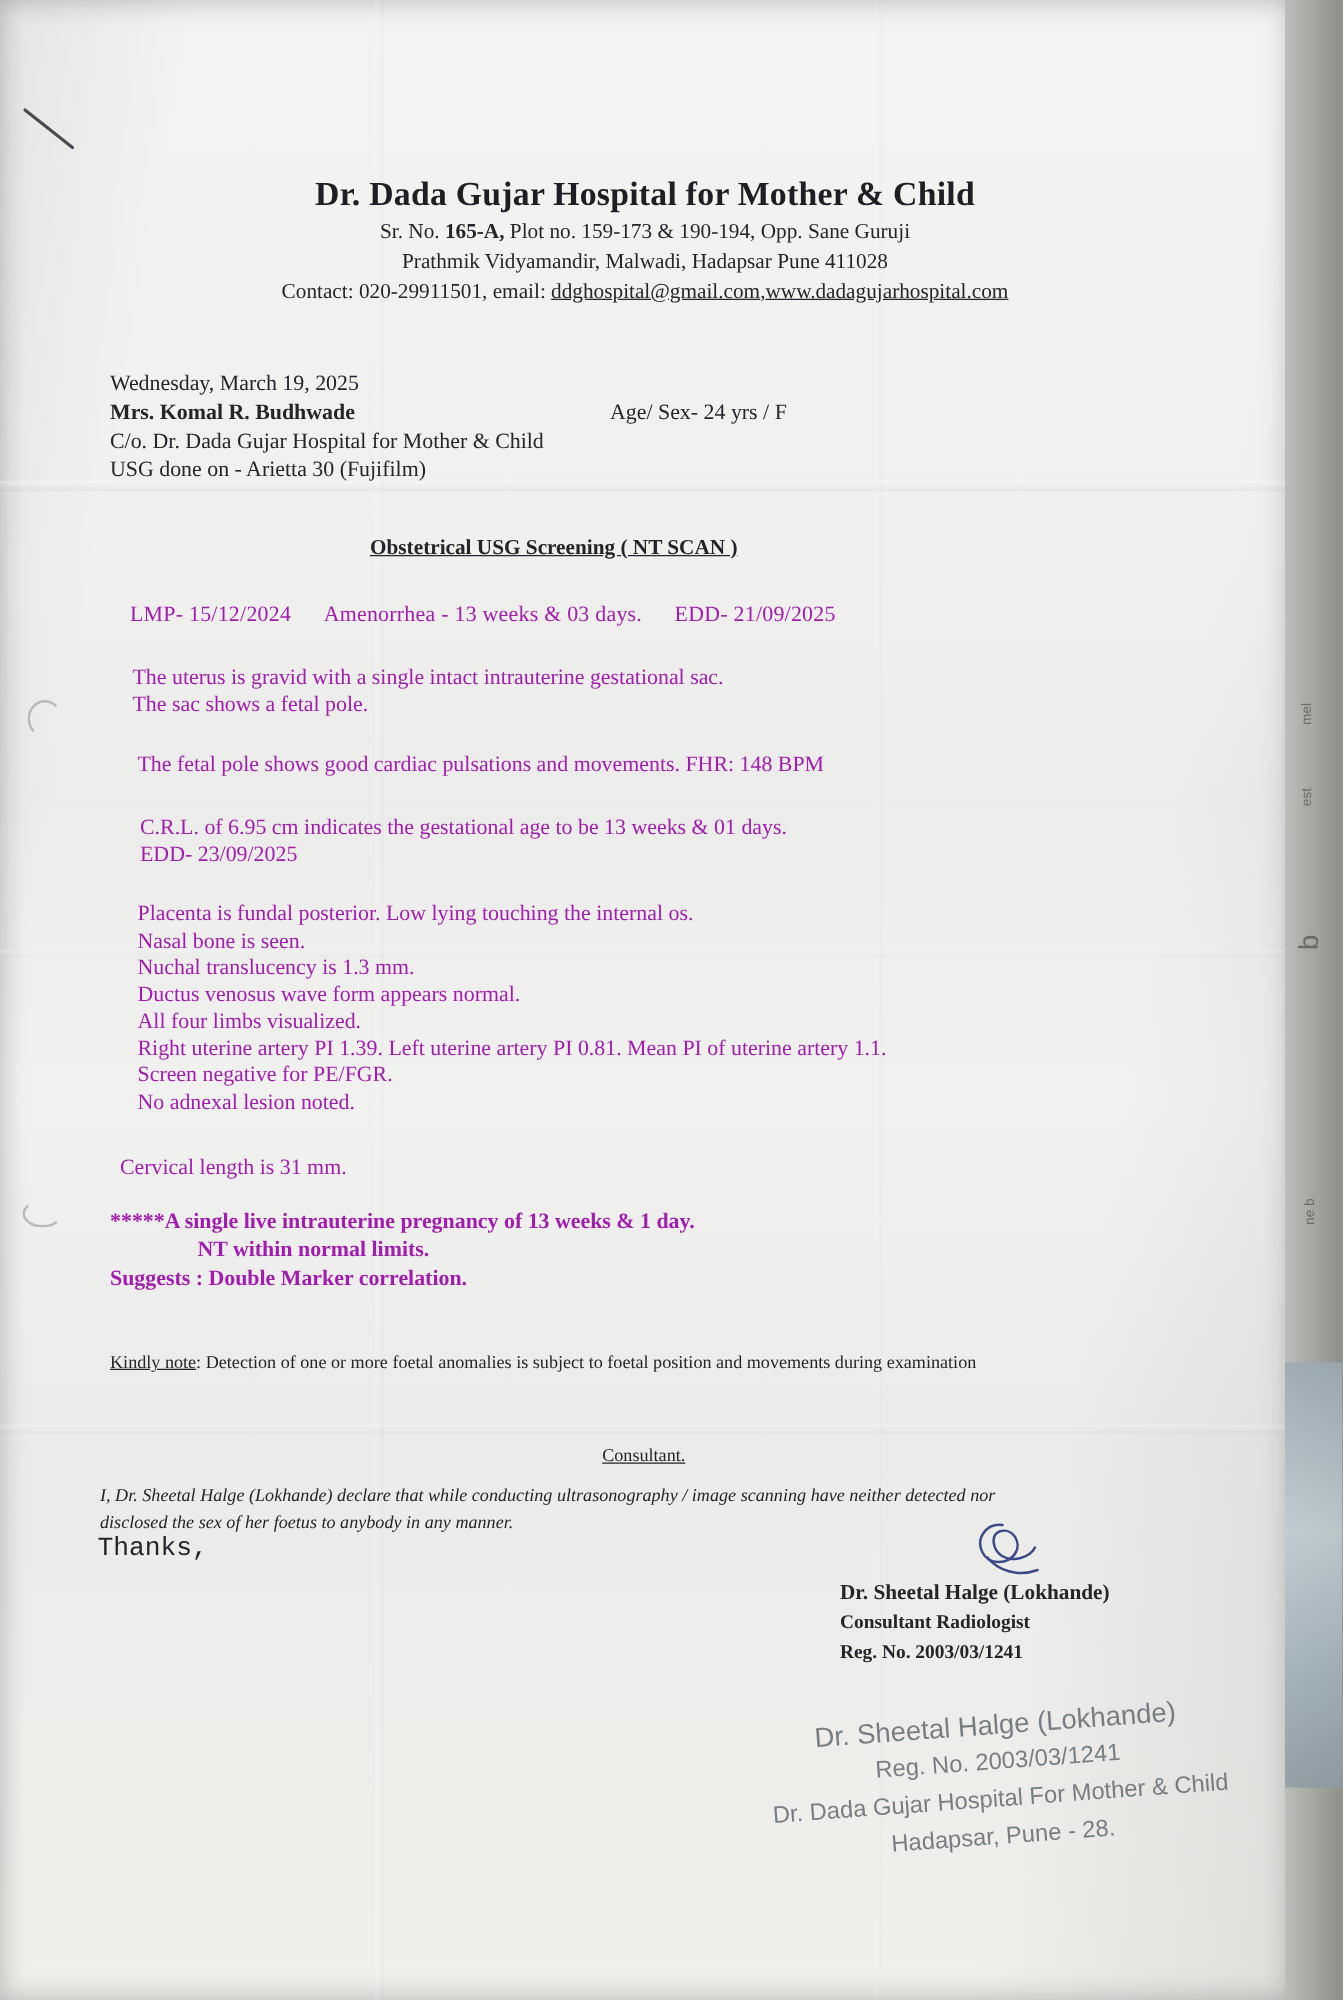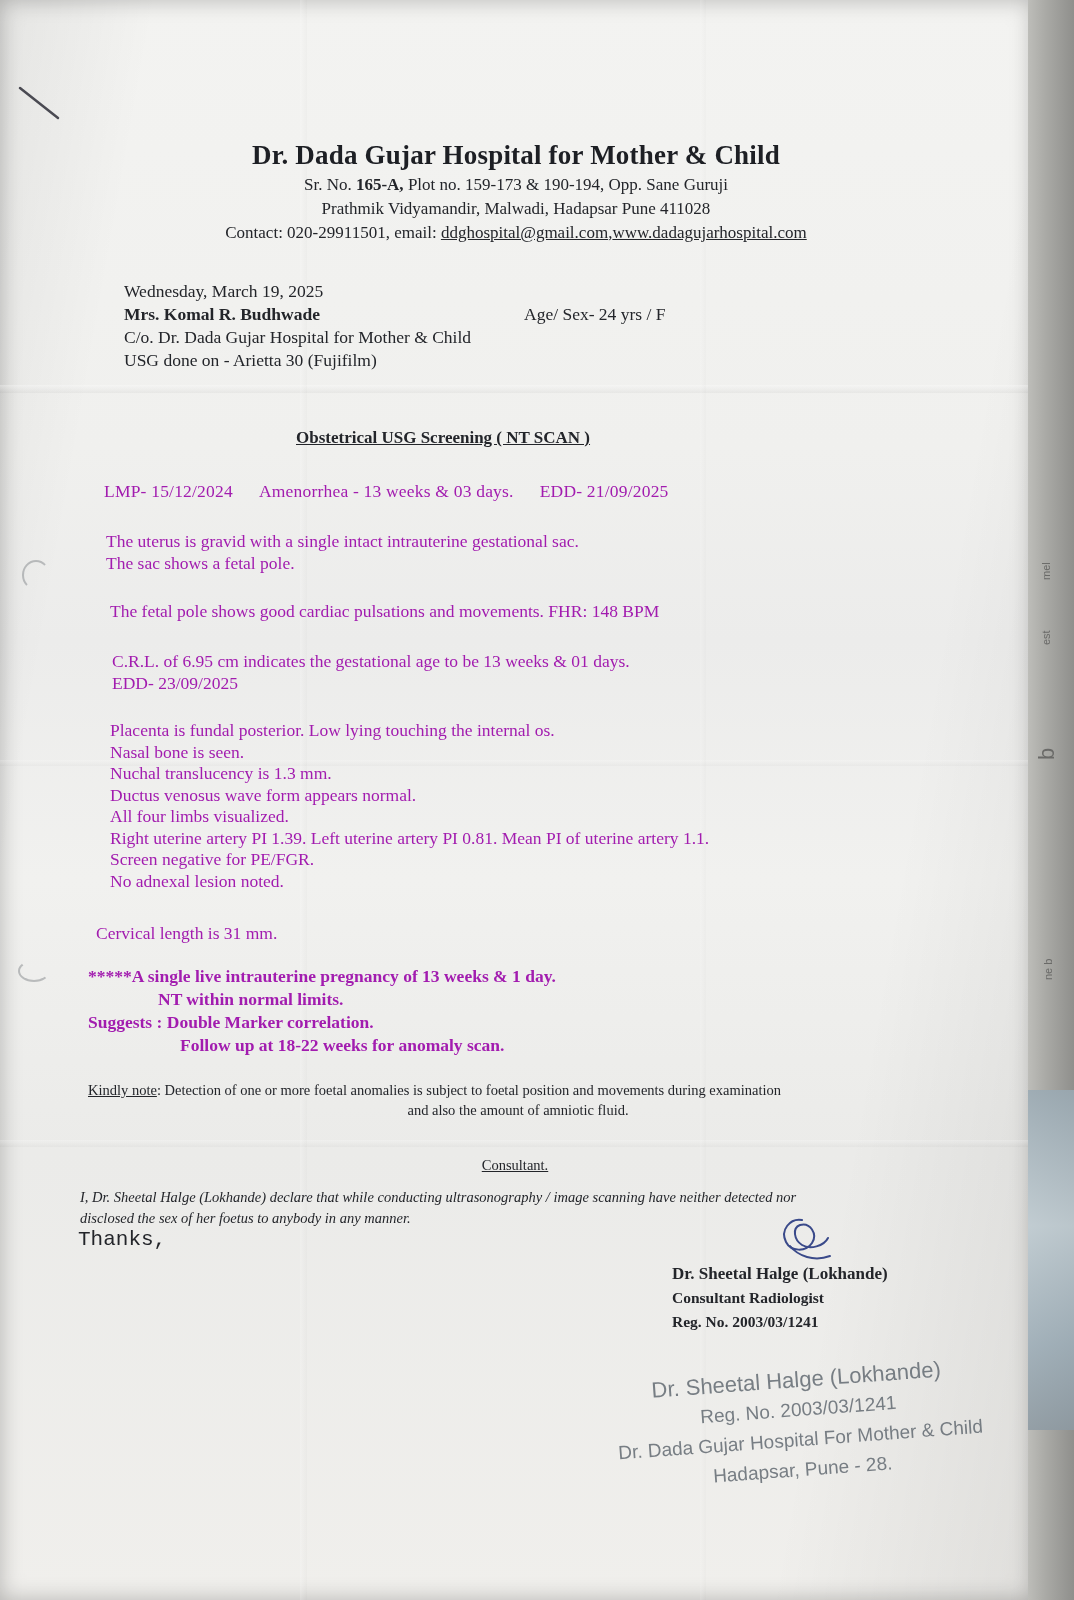--- a/index.html
+++ b/index.html
@@ -79,21 +79,21 @@
     color:#1d1f24;
   }
   .hdr-line {
     font-size: 17px;
     margin-top: 4px;
     color:#23252a;
   }
   .hdr-line b { font-weight:bold; }
   .u { text-decoration: underline; }
 
-  .patient { position:absolute; left:88px; top:280px; font-size:17.5px; line-height:23px;margin-left:36px; }
+  .patient { position:absolute; left:88px; top:295px; font-size:17.5px; line-height:23px; }
   .patient .row { position:relative; white-space:nowrap; }
   .patient .bold { font-weight:bold; }
   .agesex { position:absolute; left:400px; top:0; font-weight:normal; }
 
   .sect-title {
     position:absolute; left:296px; top:428px;
     font-size:17px; font-weight:bold; text-decoration:underline;
   }
 
   .body-txt { position:absolute; font-size:17.5px; line-height:22px; color:#a21caf; }
@@ -220,26 +220,24 @@
     <div>Screen negative for PE/FGR.</div>
     <div>No adnexal lesion noted.</div>
   </div>
 
   <div class="body-txt p5">Cervical length is 31 mm.</div>
 
   <div class="body-txt concl">
     <div>*****A single live intrauterine pregnancy of 13 weeks &amp; 1 day.</div>
     <span class="indent1">NT within normal limits.</span>
     <div>Suggests : Double Marker correlation.</div>
-    <span class="indent2">Follow up at 18-22 weeks for anomaly scan.</span>
   </div>
 
   <div class="note">
     <span class="note-lbl">Kindly note</span><span>:  Detection of one or more foetal anomalies is subject to foetal position and  movements during examination</span>
-    <span class="center">and also the amount of  amniotic fluid.</span>
   </div>
 
   <div class="decl">
     <span class="decl-title">Consultant.</span>
     <div class="decl-body">
       <div>I, Dr. Sheetal Halge (Lokhande) declare that while conducting ultrasonography / image scanning have neither detected nor</div>
       <div>disclosed  the sex of her foetus to anybody in any manner.</div>
     </div>
   </div>
 

